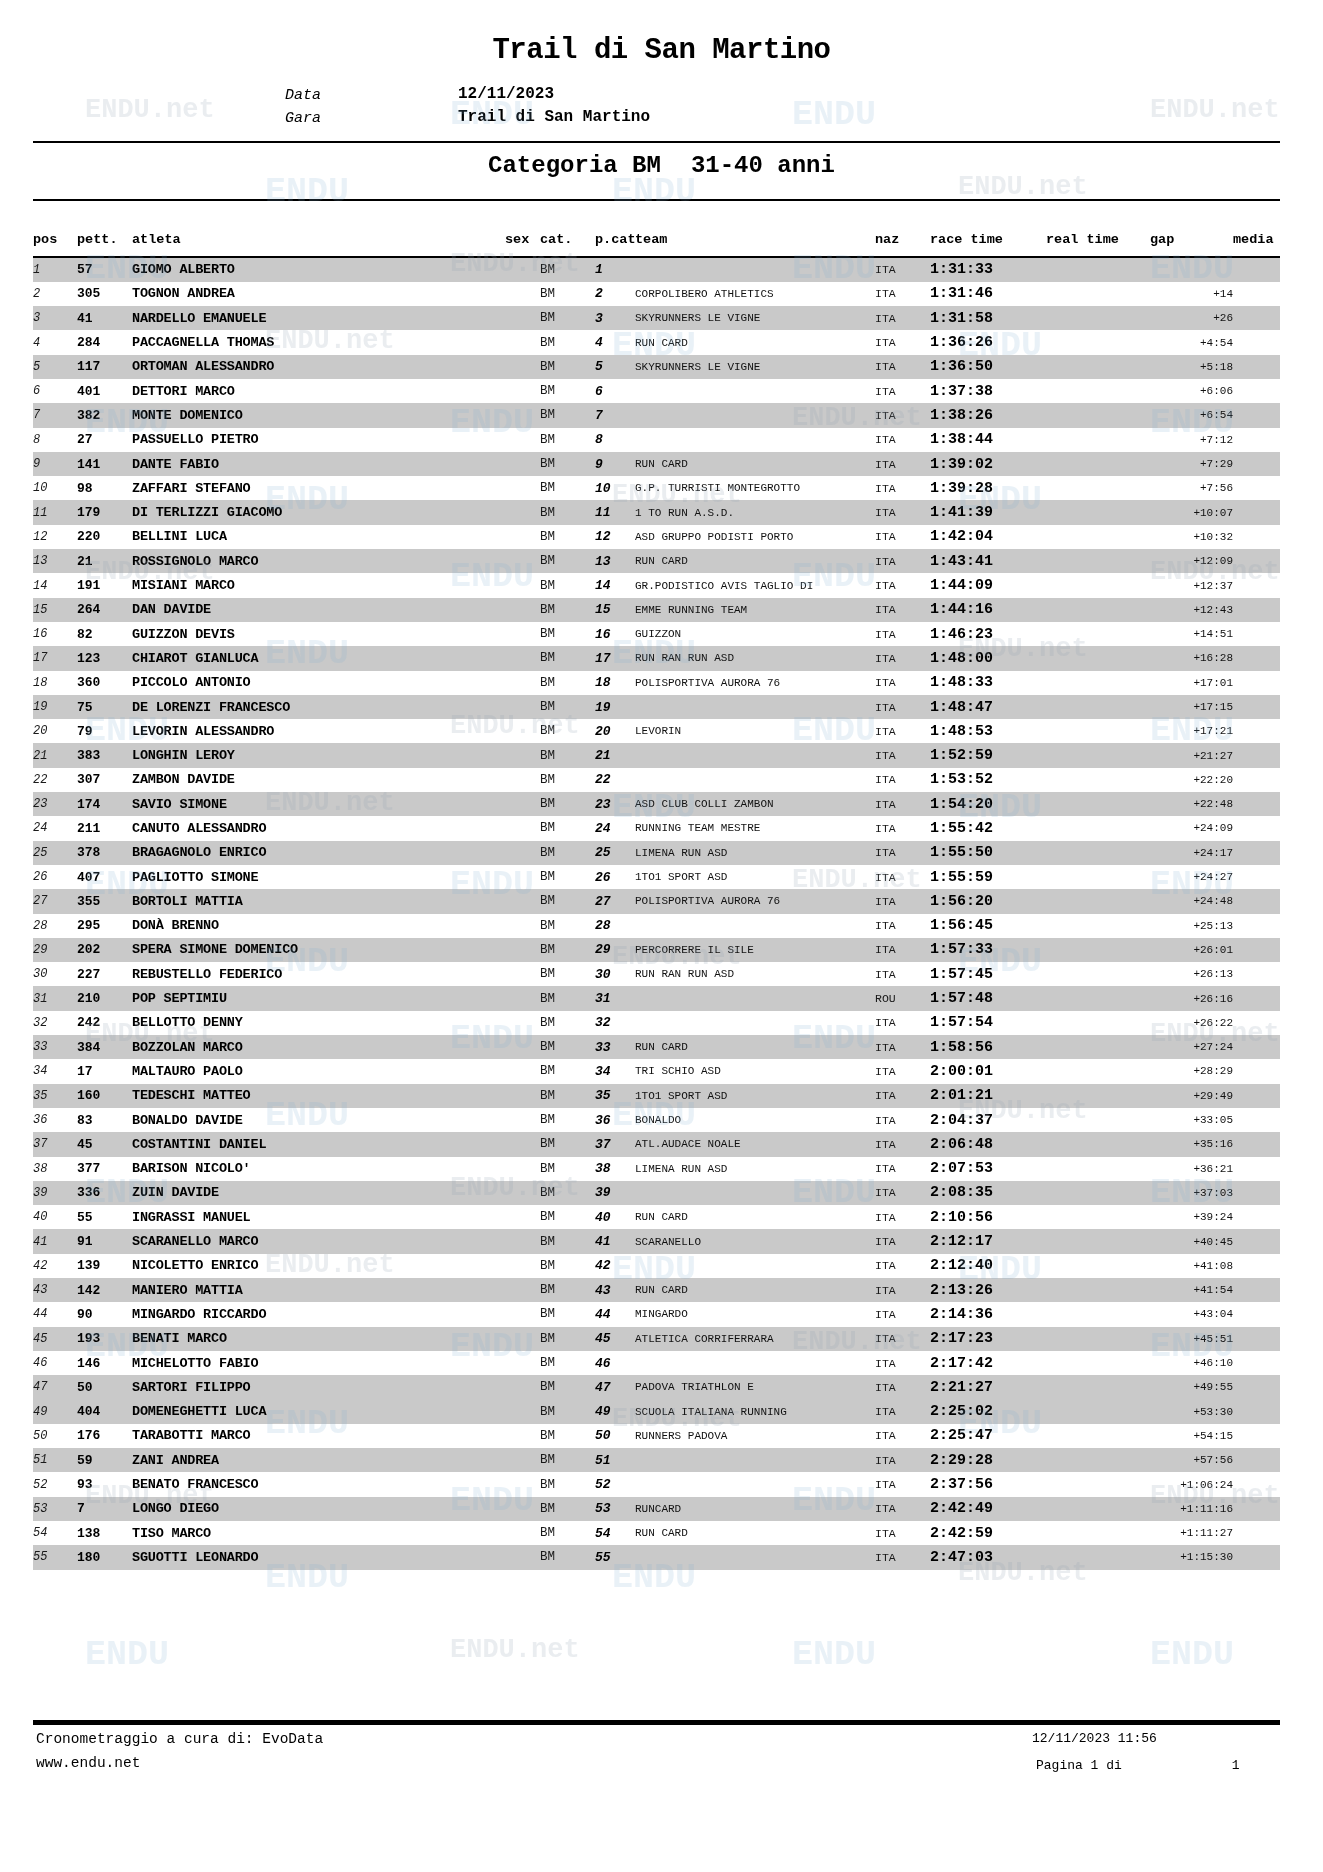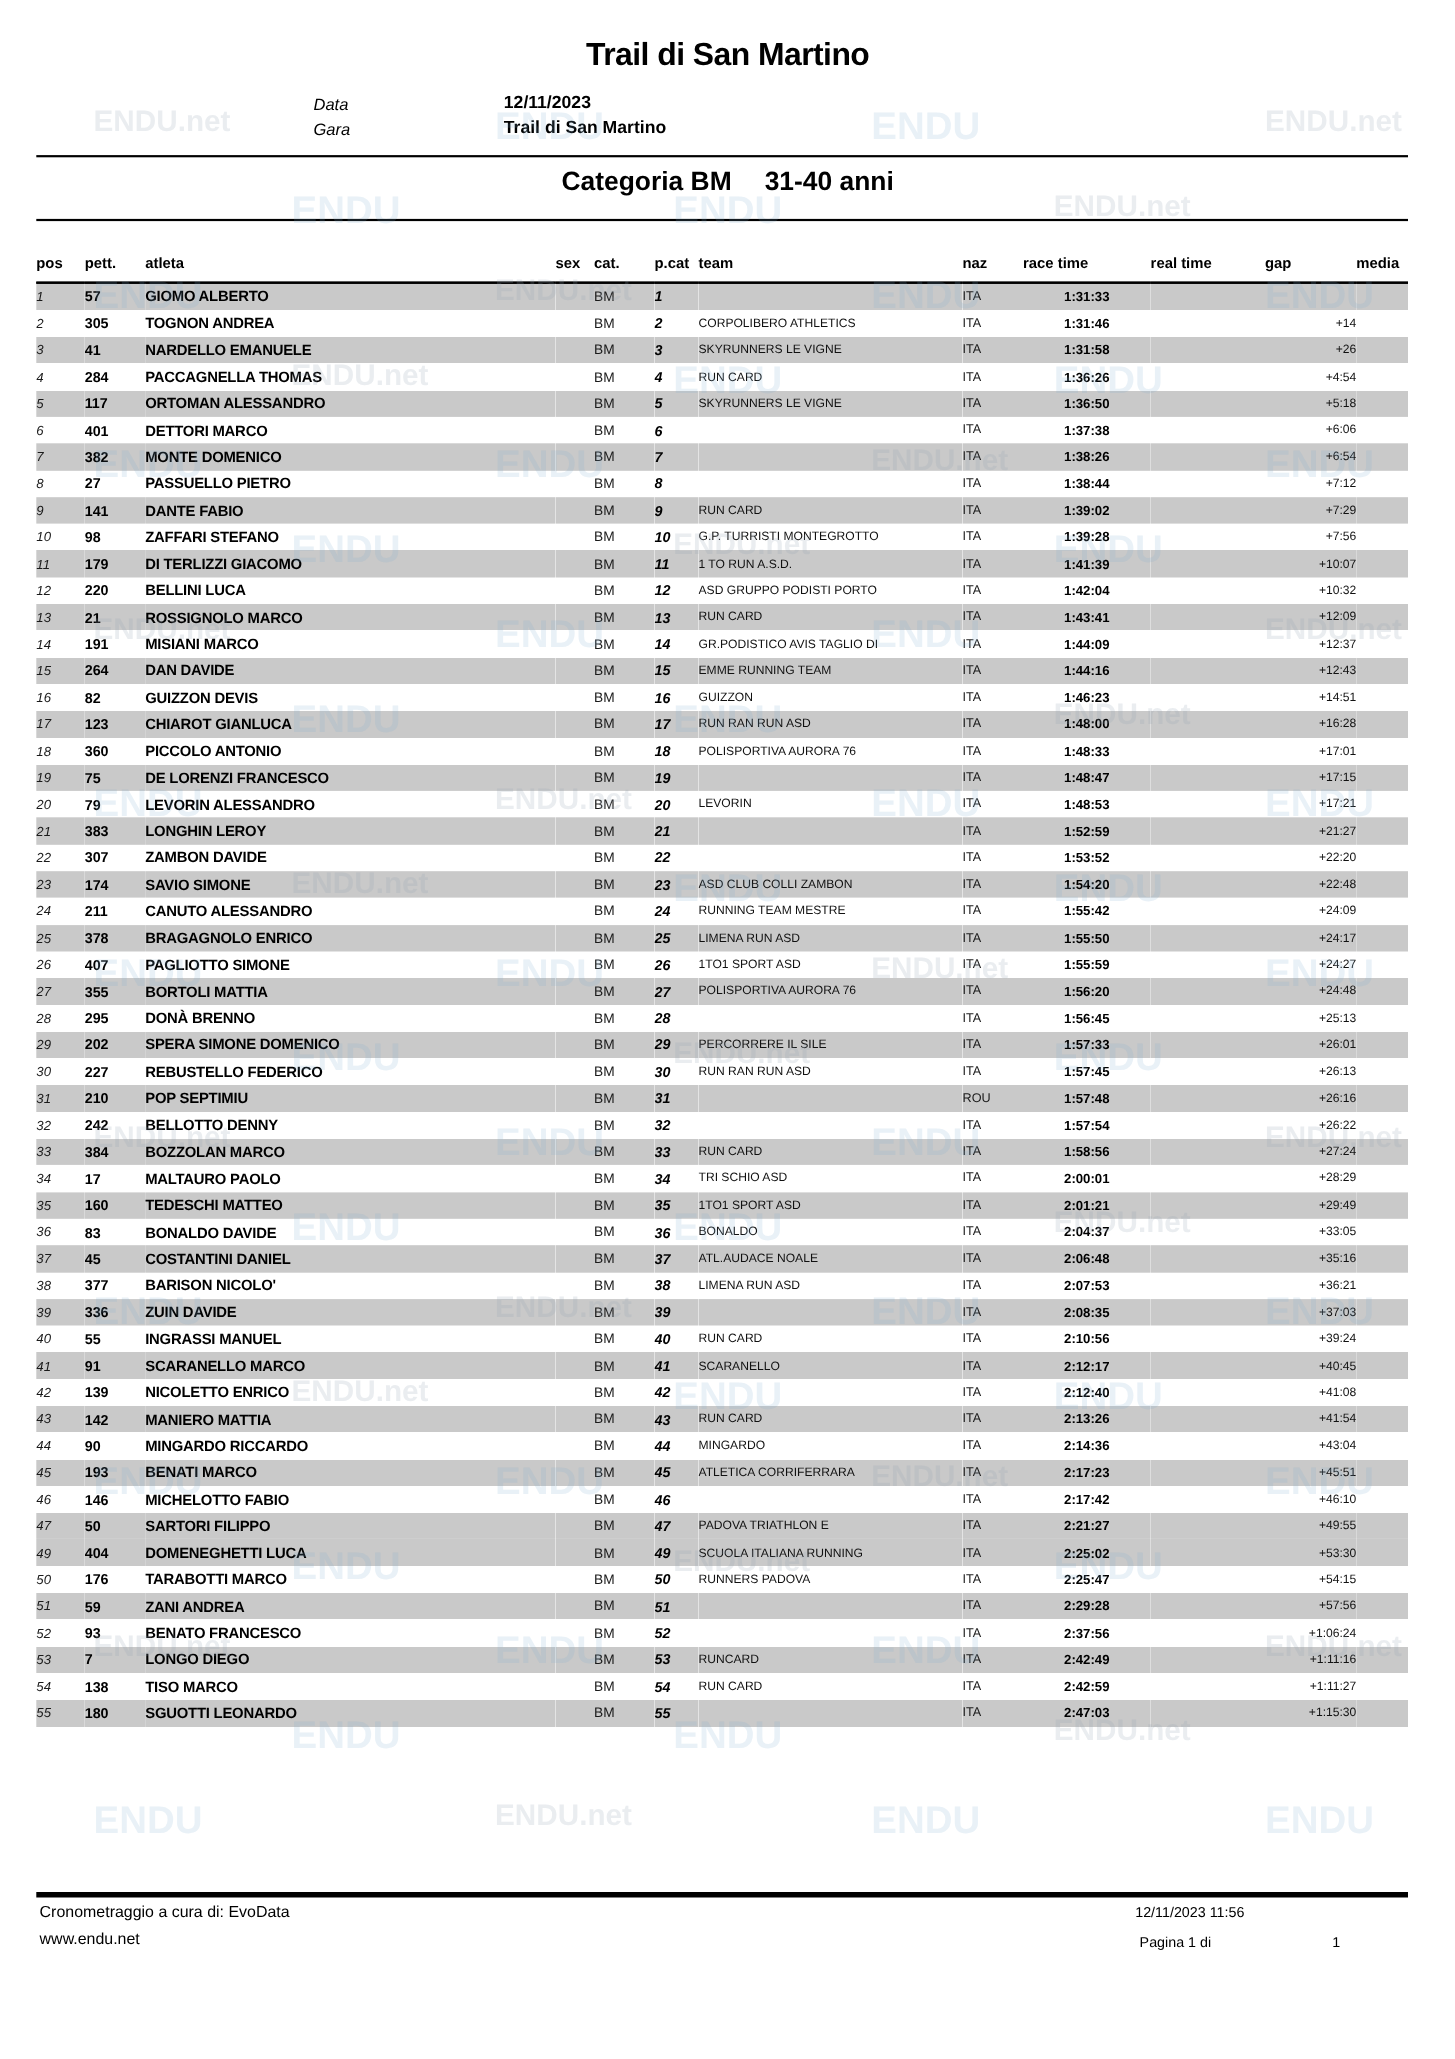--- a/index.html
+++ b/index.html
@@ -1,18 +1,18 @@
 <!DOCTYPE html>
 <html><head>
 <meta charset="utf-8">
 <style>
   html,body { margin:0; padding:0; background:#ffffff; }
   .page {
     position:relative; width:1323px; height:1872px; background:#fff;
-    font-family:Liberation Sans, sans-serif; color:#000; overflow:hidden;
+    font-family:Liberation Mono, monospace; color:#000; overflow:hidden;
   }
   
   .wm-layer { position:absolute; inset:0; pointer-events:none; z-index:6; }
   .wm { position:absolute; font-weight:bold; font-size:35px; letter-spacing:0;
         color:rgba(125,170,205,0.17); white-space:nowrap; }
   .wm-net { font-size:27px; color:rgba(150,165,180,0.20); }
 
   .event-title { position:absolute; top:34px; left:0; width:100%; text-align:center;
     font-size:29px; font-weight:bold; letter-spacing:-0.5px; }
   .meta-label { position:absolute; left:285px; font-style:italic; font-size:15px; }
@@ -35,21 +35,21 @@
   table.results td { height:24.3px; padding:0; overflow:hidden; white-space:nowrap;
     vertical-align:middle; }
   tr.row-odd td { background:#c9c9c9; }
   td.c-pos { font-style:italic; font-size:12px; color:#1a1a1a; padding-left:3px; }
   td.c-pett { font-weight:bold; font-size:13px; }
   td.c-atleta { font-weight:bold; font-size:13.5px; letter-spacing:-0.2px; }
   td.c-cat { font-size:12.5px; color:#1a1a1a;margin-top:22px; }
   td.c-pcat { font-weight:bold; font-style:italic; font-size:13px; }
   td.c-team { font-size:11px; color:#111; }
   td.c-naz { font-size:11.5px; color:#1a1a1a; }
-  td.c-race { font-weight:bold; font-size:12px; text-align:center; padding-right:16px; }
+  td.c-race { font-weight:bold; font-size:15px; text-align:left; padding-right:16px; }
   td.c-gap { font-size:11px; text-align:right; padding-right:6px; color:#111; }
 
   .footer-left-1 { position:absolute; left:36px; top:1731px; font-size:14.5px; }
   .footer-left-2 { position:absolute; left:36px; top:1755px; font-size:14.5px; }
   .footer-right-1 { position:absolute; left:1032px; top:1731px; font-size:13px; }
   .footer-right-2 { position:absolute; left:1036px; top:1758px; font-size:13px; }
   .footer-right-2 .page-total { display:inline-block; margin-left:110px; }
 </style>
 </head>
 <body>

